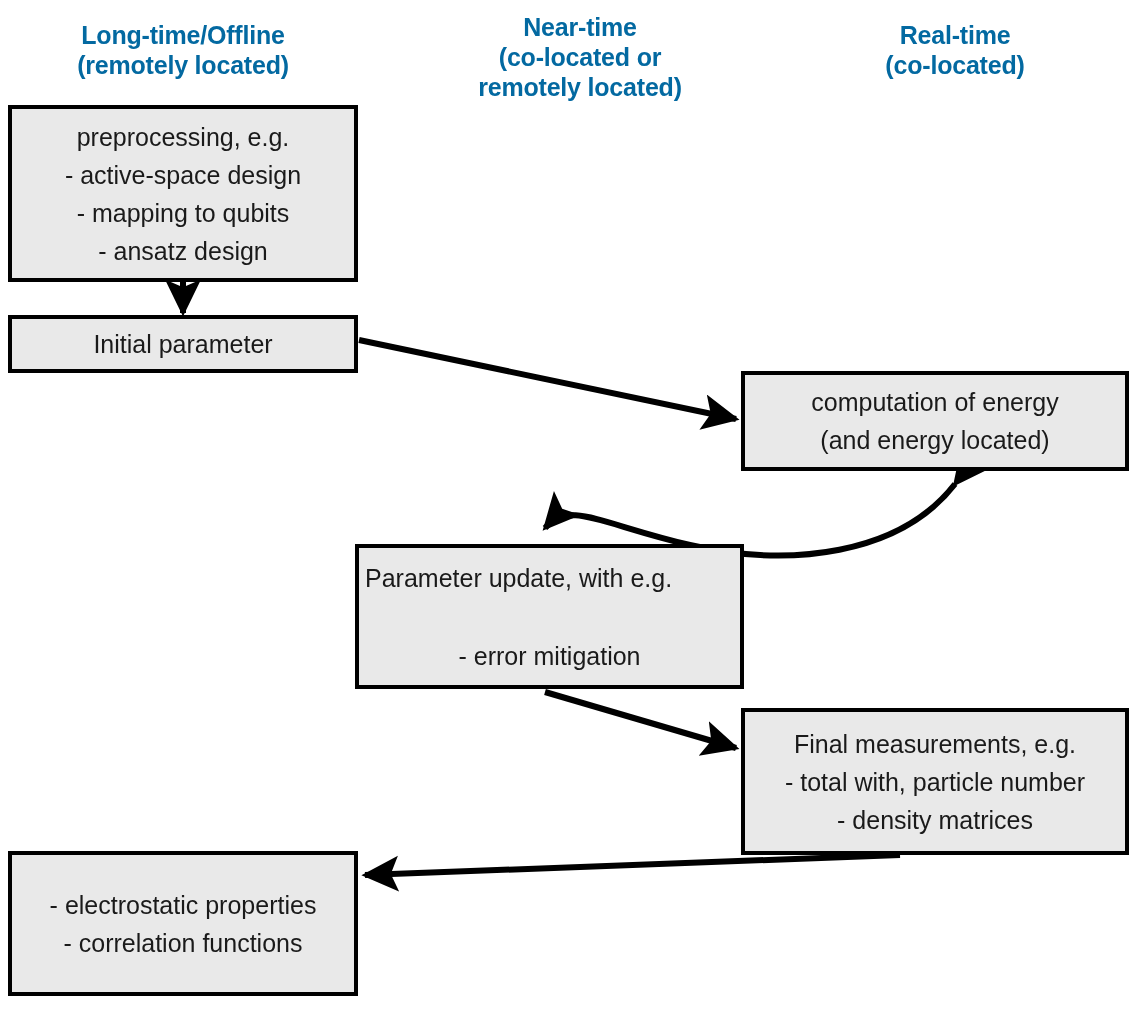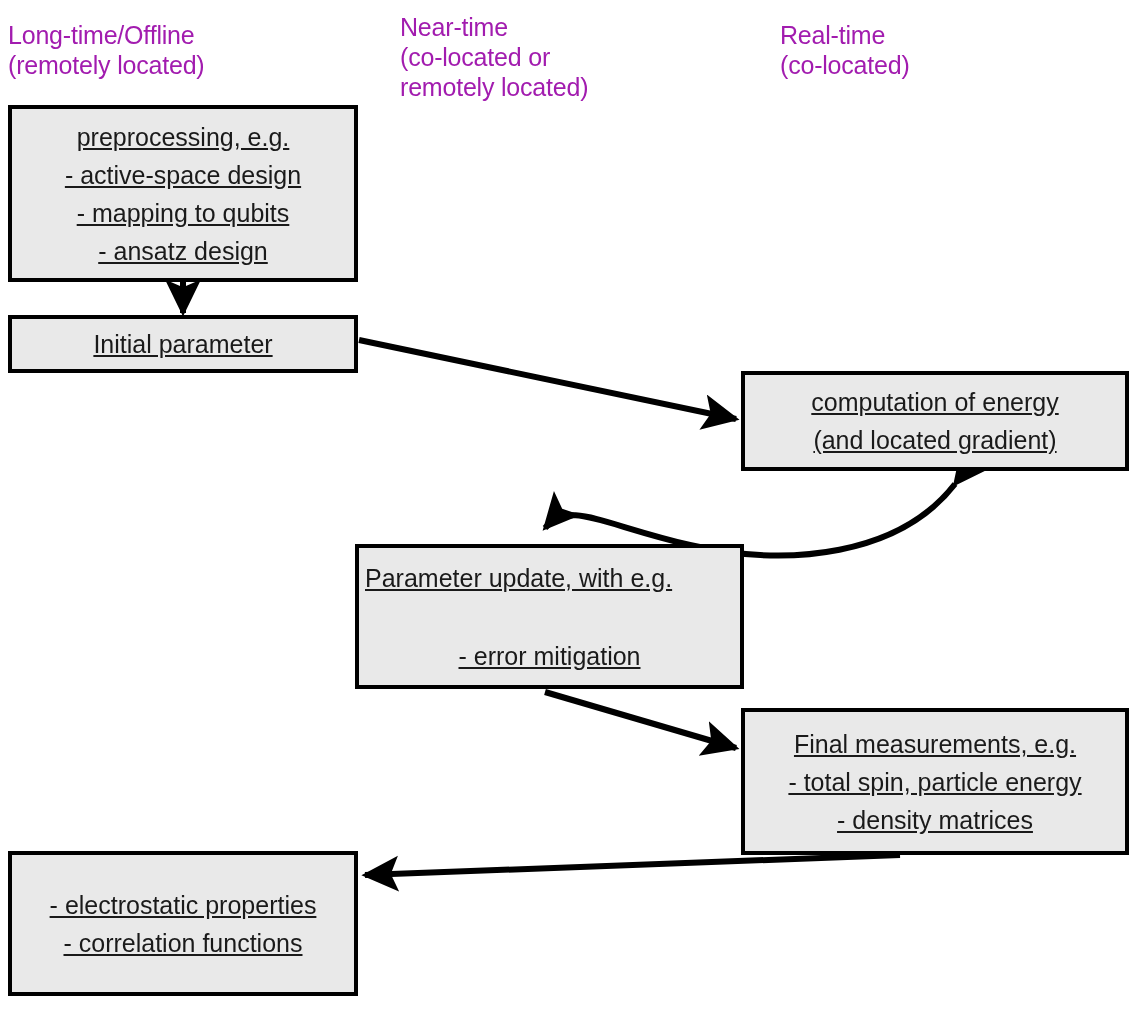--- a/index.html
+++ b/index.html
@@ -10,45 +10,46 @@
   #canvas {
     position: relative;
     width: 1138px;
     height: 1030px;
     background: #ffffff;
     font-family: "Liberation Sans", sans-serif;
     overflow: hidden;
   }
   .col-header {
     position: absolute;
-    font-weight: normal;
+    font-weight: bold;
     font-size: 25px;
     line-height: 30px;
-    color: #a21caf;
+    color: #0369a1;
+    text-align: center;
     white-space: pre-line;
     letter-spacing: -0.2px;
   }
   #hdr-long  { left: 8px;   top: 20px;  width: 350px; }
   #hdr-near  { left: 400px; top: 12px;  width: 360px; }
   #hdr-real  { left: 780px; top: 20px;  width: 350px; }
 
   .node {
     position: absolute;
     box-sizing: border-box;
     background: #e9e9e9;
     border: 4px solid #000000;
     color: #1a1a1a;
     font-size: 25px;
     line-height: 38px;
     display: flex;
     flex-direction: column;
     justify-content: center;
     padding: 0 6px;
   }
-  .node .ln { display: block; white-space: pre; text-decoration: underline; }
+  .node .ln { display: block; white-space: pre; }
   .center-txt { text-align: center; }
   .first-left .ln:first-child { text-align: left; }
 
   #node-preprocessing   { left: 8px;   top: 105px; width: 350px; height: 177px; }
   #node-initial         { left: 8px;   top: 315px; width: 350px; height: 58px;  }
   #node-computation     { left: 741px; top: 371px; width: 388px; height: 100px; }
   #node-parameterupdate { left: 355px; top: 544px; width: 389px; height: 145px; gap: 40px; }
   #node-finalmeas       { left: 741px; top: 708px; width: 388px; height: 147px; }
   #node-postprocessing  { left: 8px;   top: 851px; width: 350px; height: 145px; }
 
@@ -102,31 +103,31 @@
     <span class="ln">- mapping to qubits</span>
     <span class="ln">- ansatz design</span>
   </div>
 
   <div class="node center-txt" id="node-initial">
     <span class="ln">Initial parameter</span>
   </div>
 
   <div class="node center-txt" id="node-computation">
     <span class="ln">computation of energy</span>
-    <span class="ln">(and located gradient)</span>
+    <span class="ln">(and energy located)</span>
   </div>
 
   <div class="node center-txt first-left" id="node-parameterupdate">
     <span class="ln">Parameter update, with e.g.</span>
     <span class="ln">- error mitigation</span>
   </div>
 
   <div class="node center-txt" id="node-finalmeas">
     <span class="ln">Final measurements, e.g.</span>
-    <span class="ln">- total spin, particle energy</span>
+    <span class="ln">- total with, particle number</span>
     <span class="ln">- density matrices</span>
   </div>
 
   <div class="node center-txt" id="node-postprocessing">
     <span class="ln">- electrostatic properties</span>
     <span class="ln">- correlation functions</span>
   </div>
 
 </div>
 

